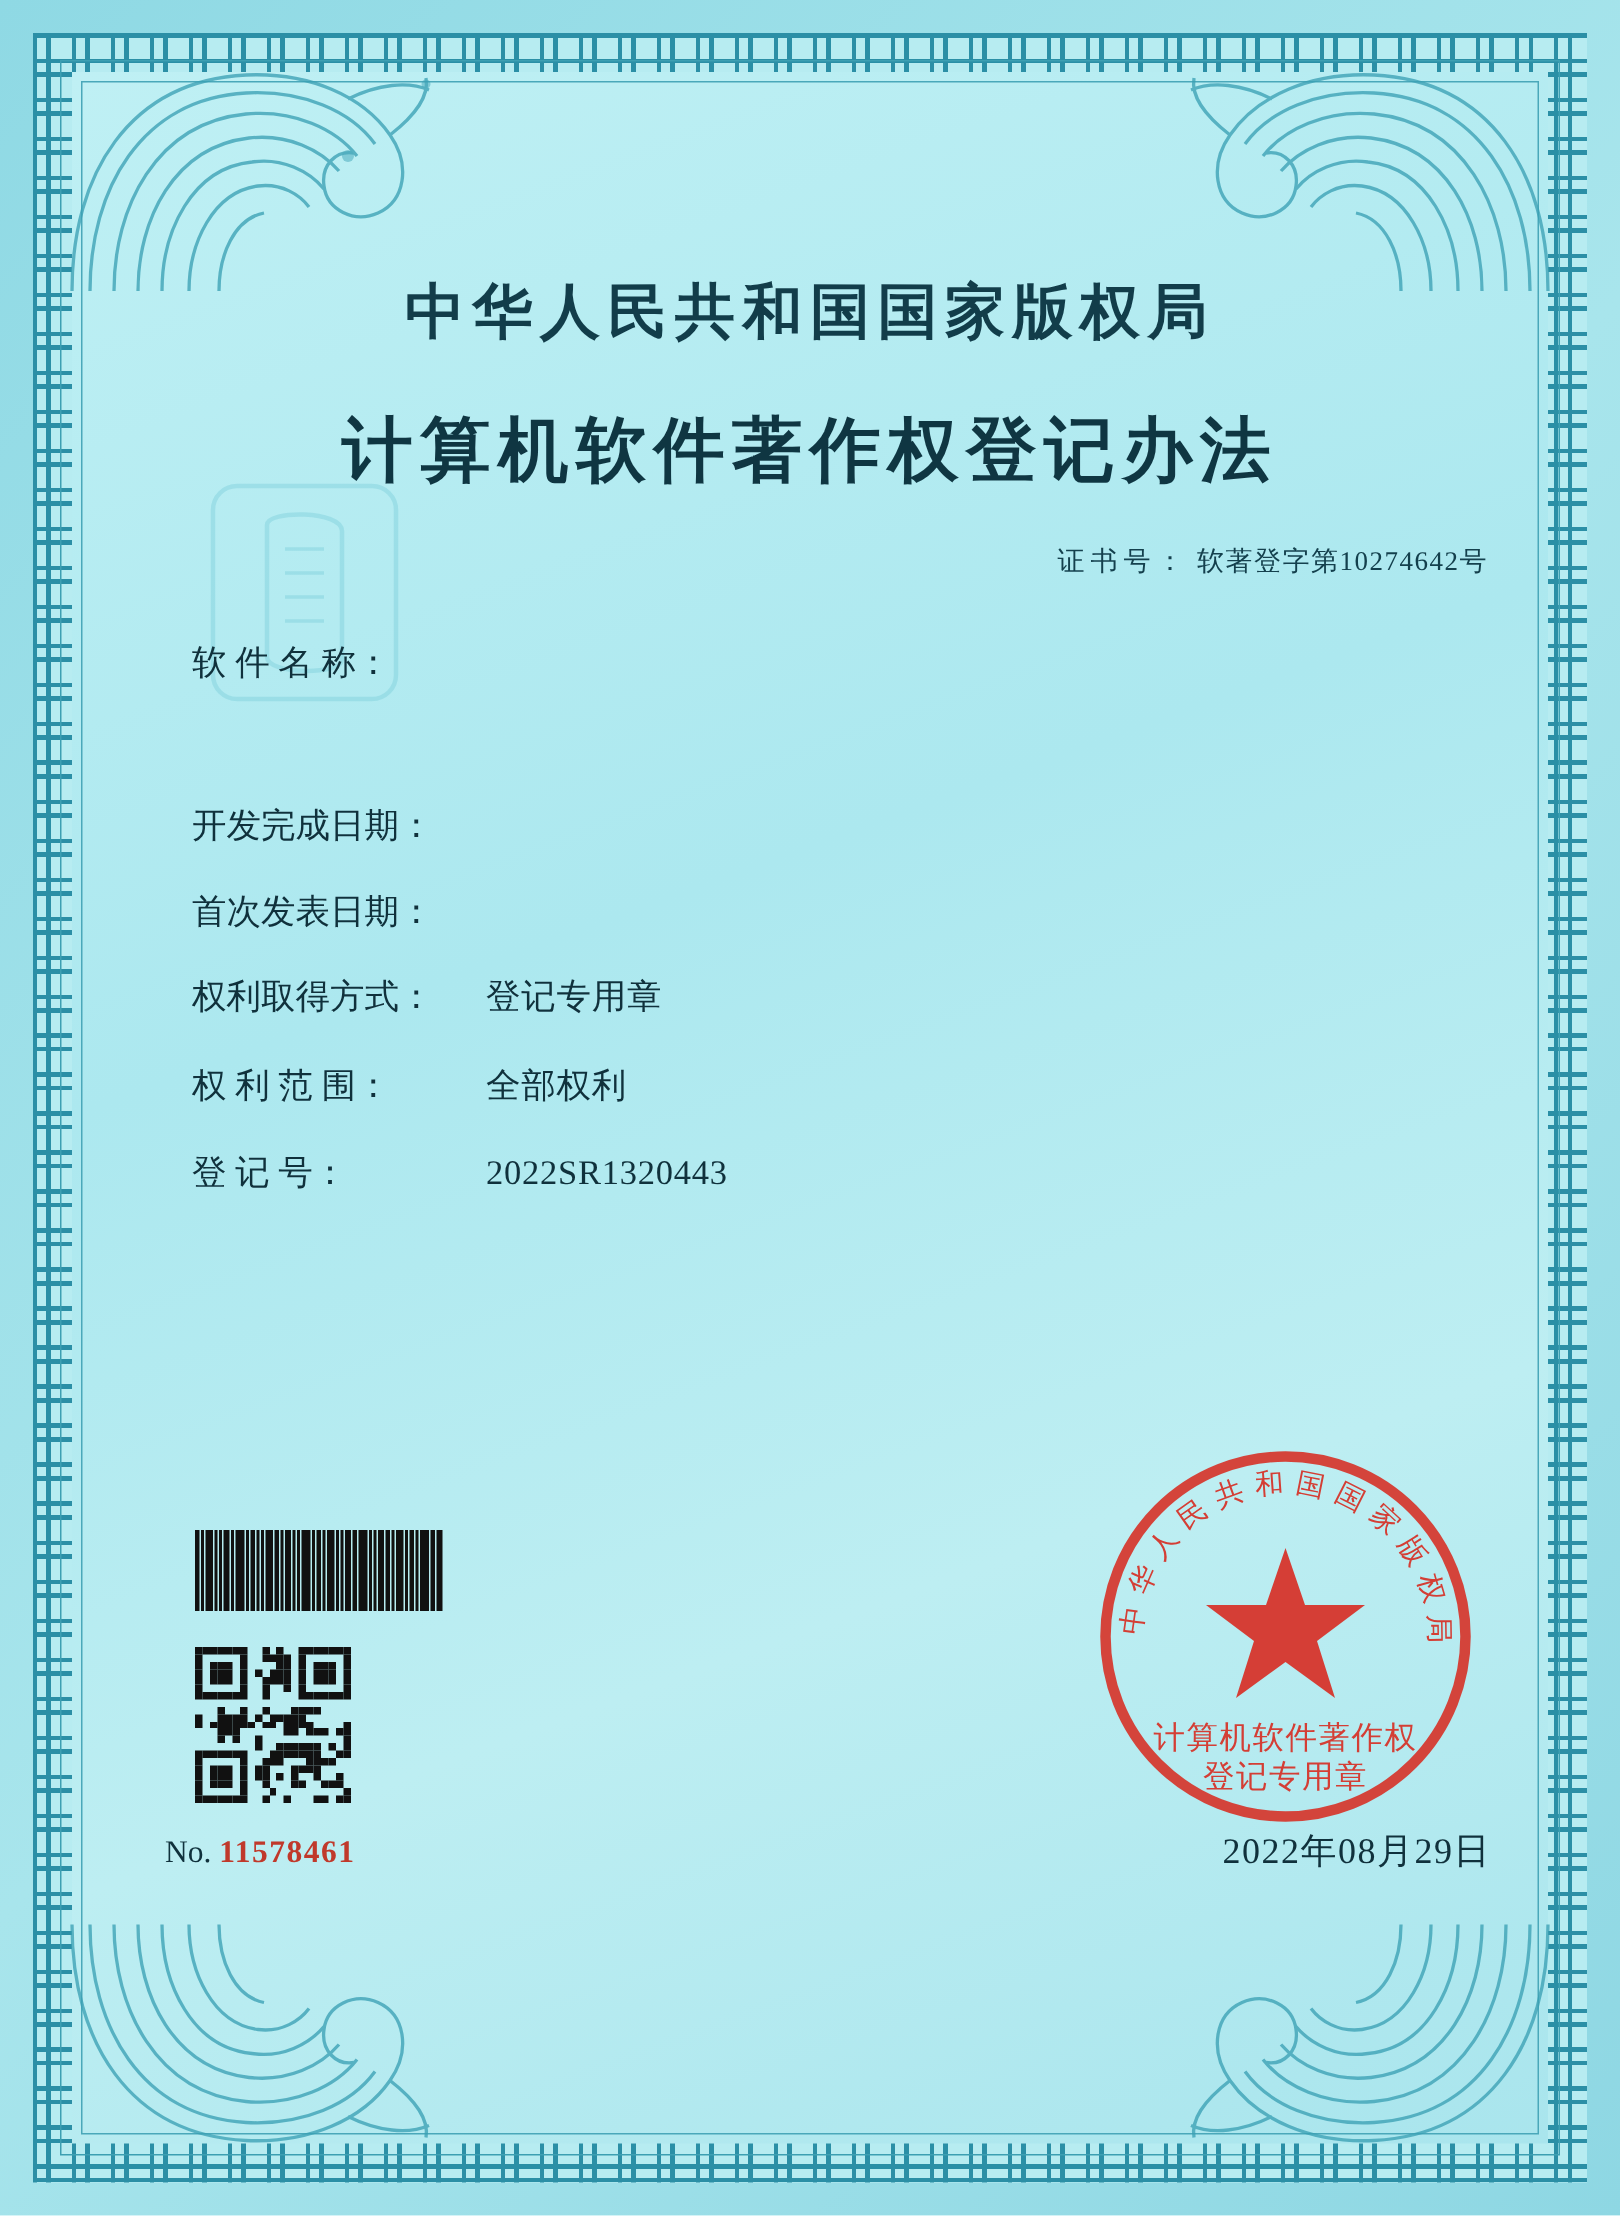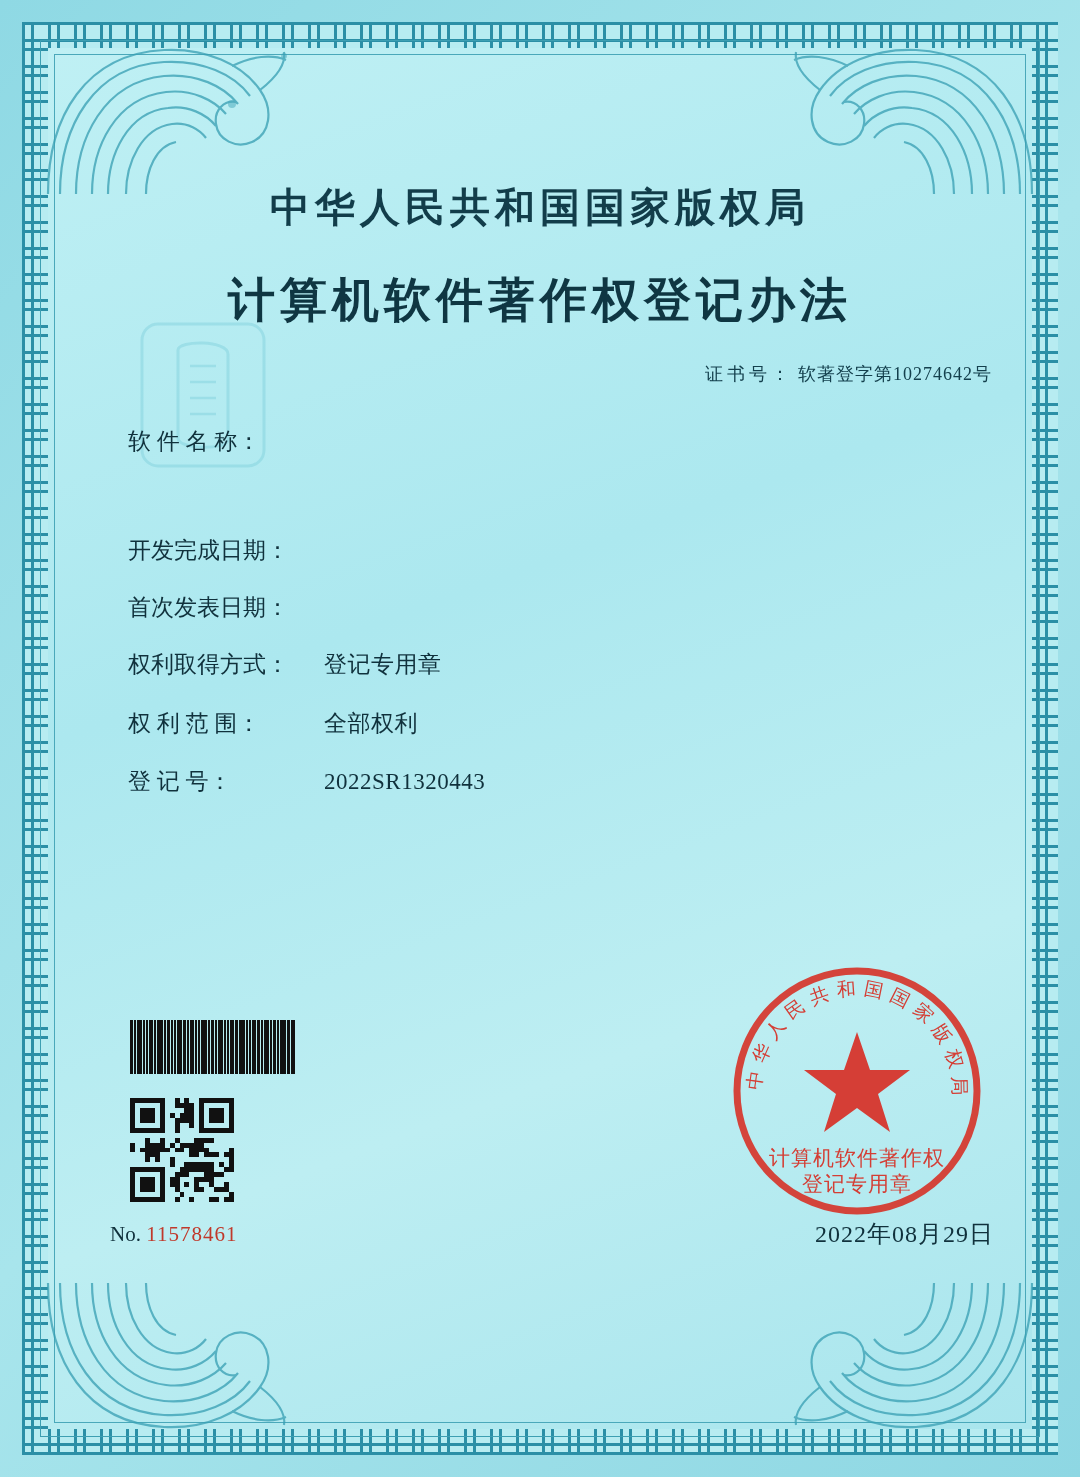--- a/index.html
+++ b/index.html
@@ -182,21 +182,21 @@
   }
   .qr i { background: #111; }
 
   .serial {
     position: absolute;
     left: 110px;
     top: 1222px;
     font-size: 21px;
     color: #10313c;
   }
-  .serial .num { color: #c0392b; letter-spacing: 1px; }
+  .serial .num { color: #c0392b; letter-spacing: 1px; font-weight: bold; }
 
   .date-line {
     position: absolute;
     right: 86px;
     top: 1218px;
     font-size: 24px;
     color: #10313c;
     letter-spacing: 1px;
   }
 

